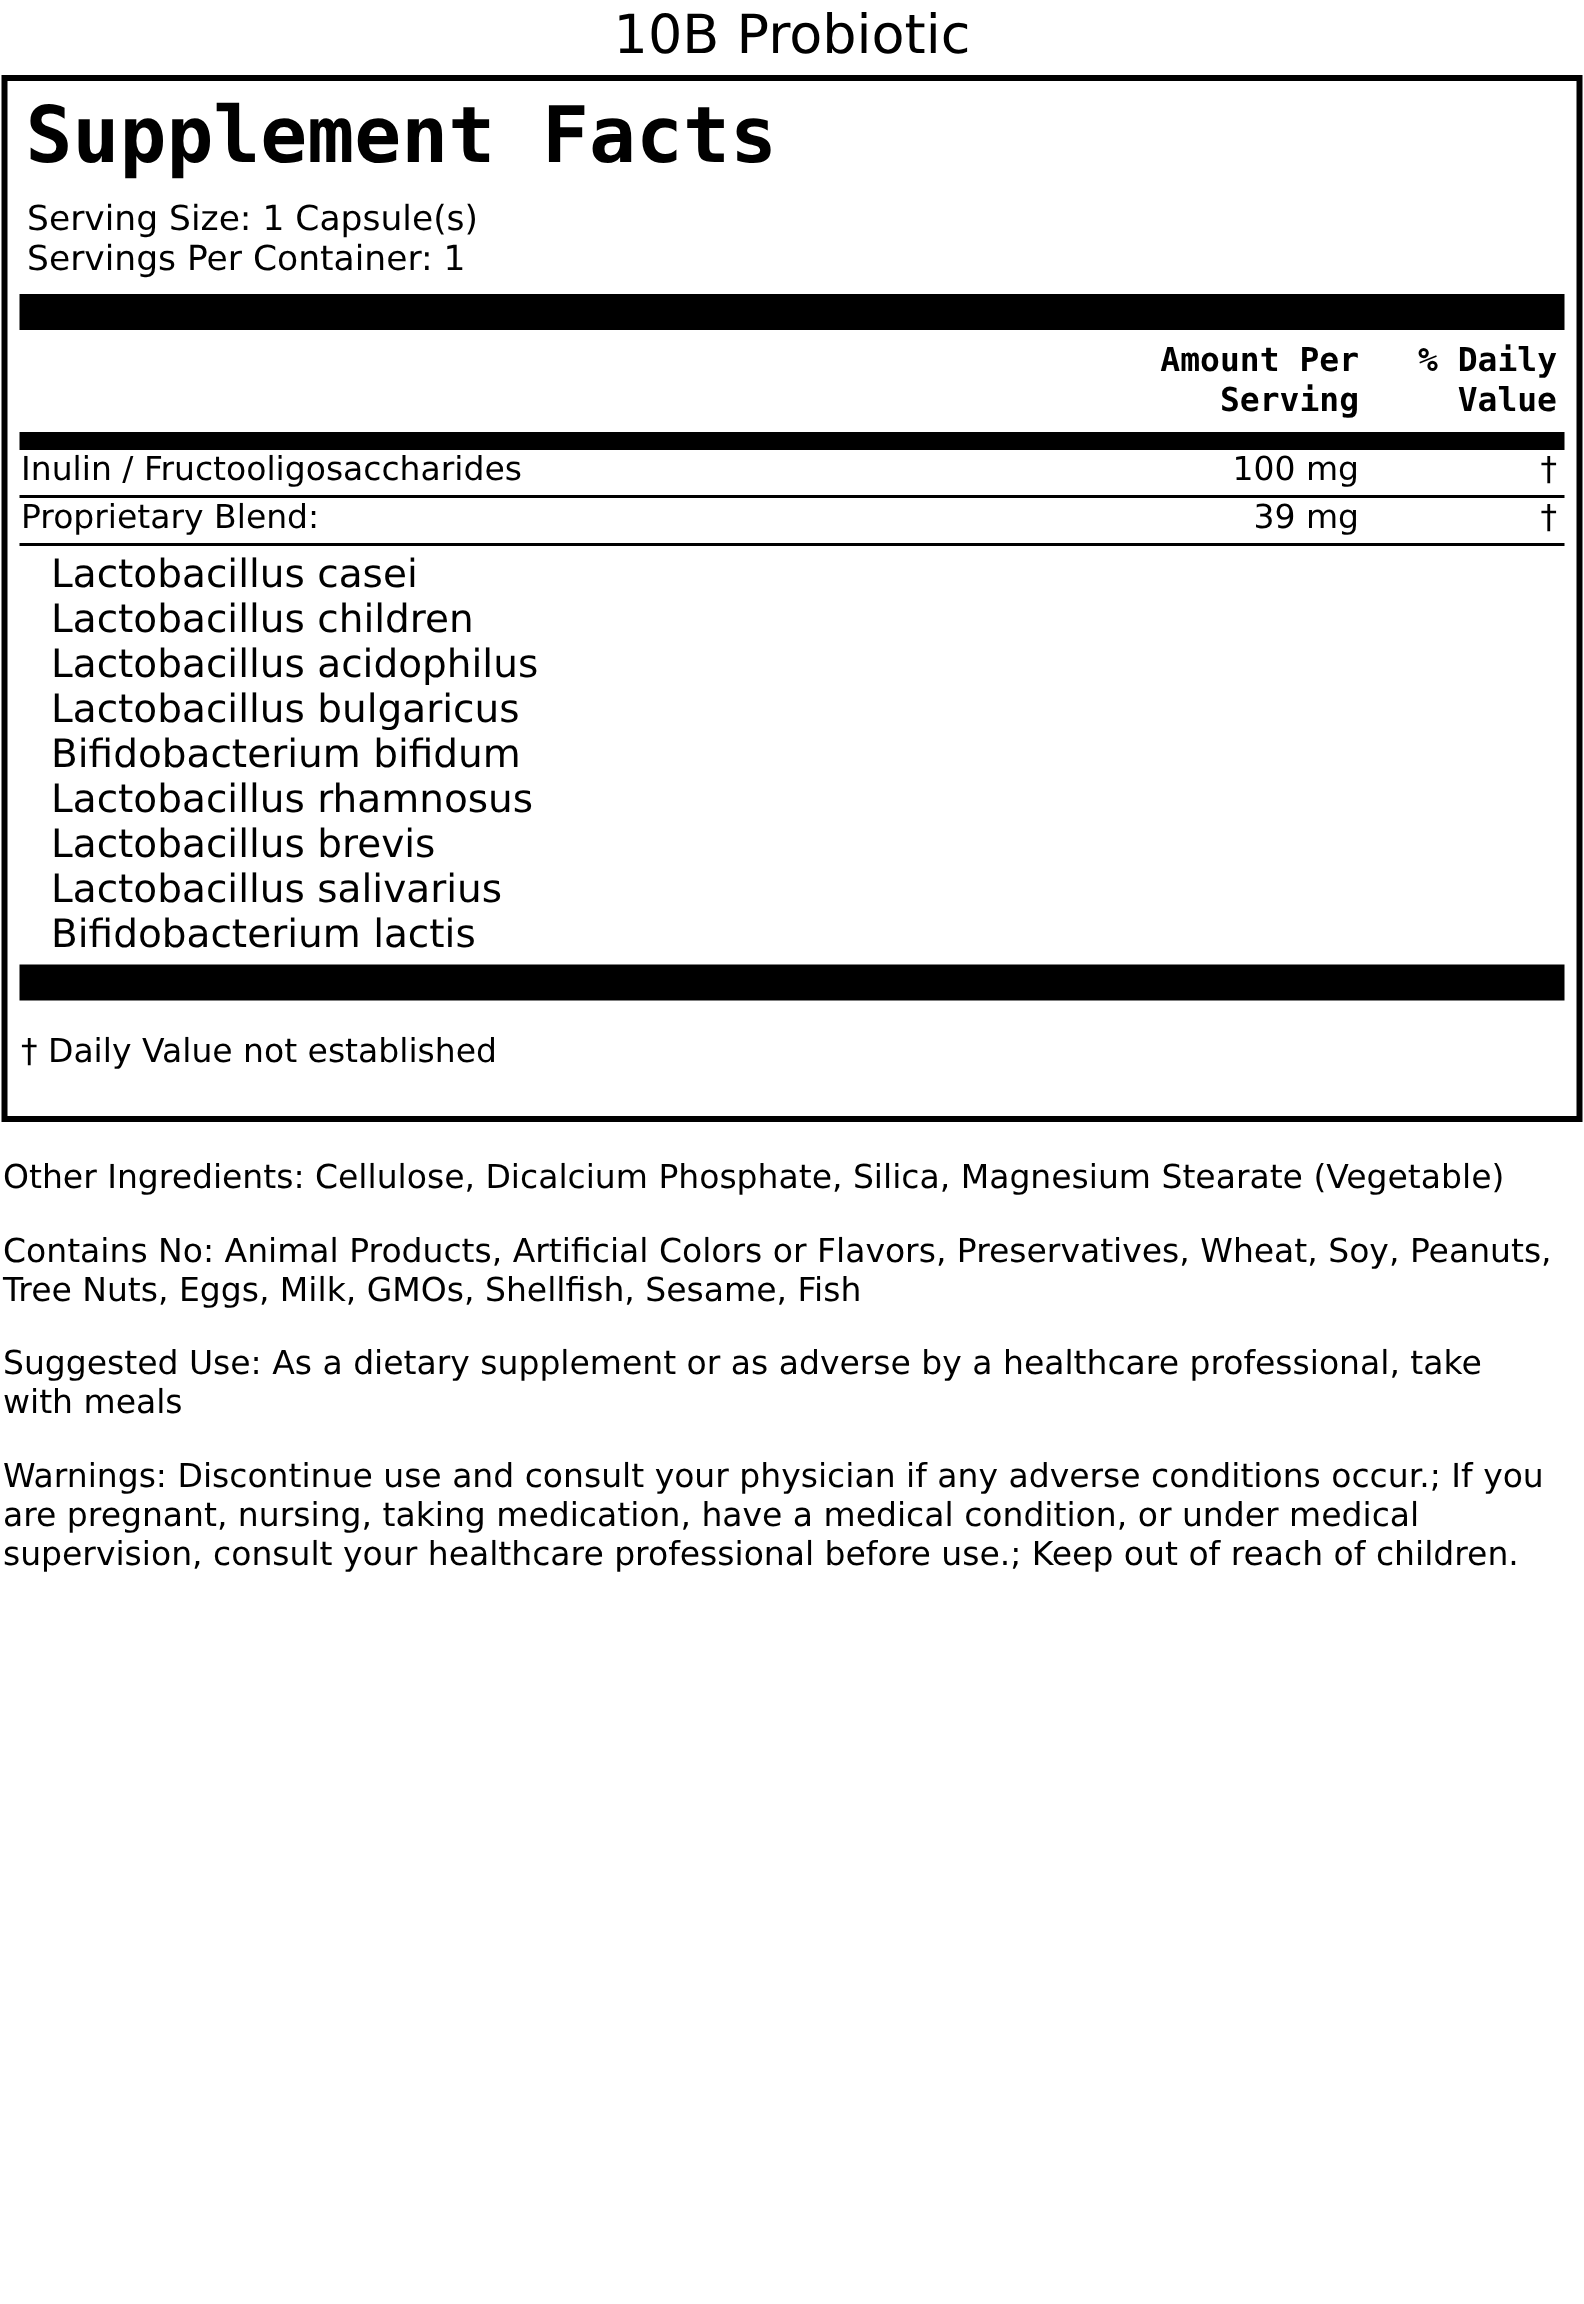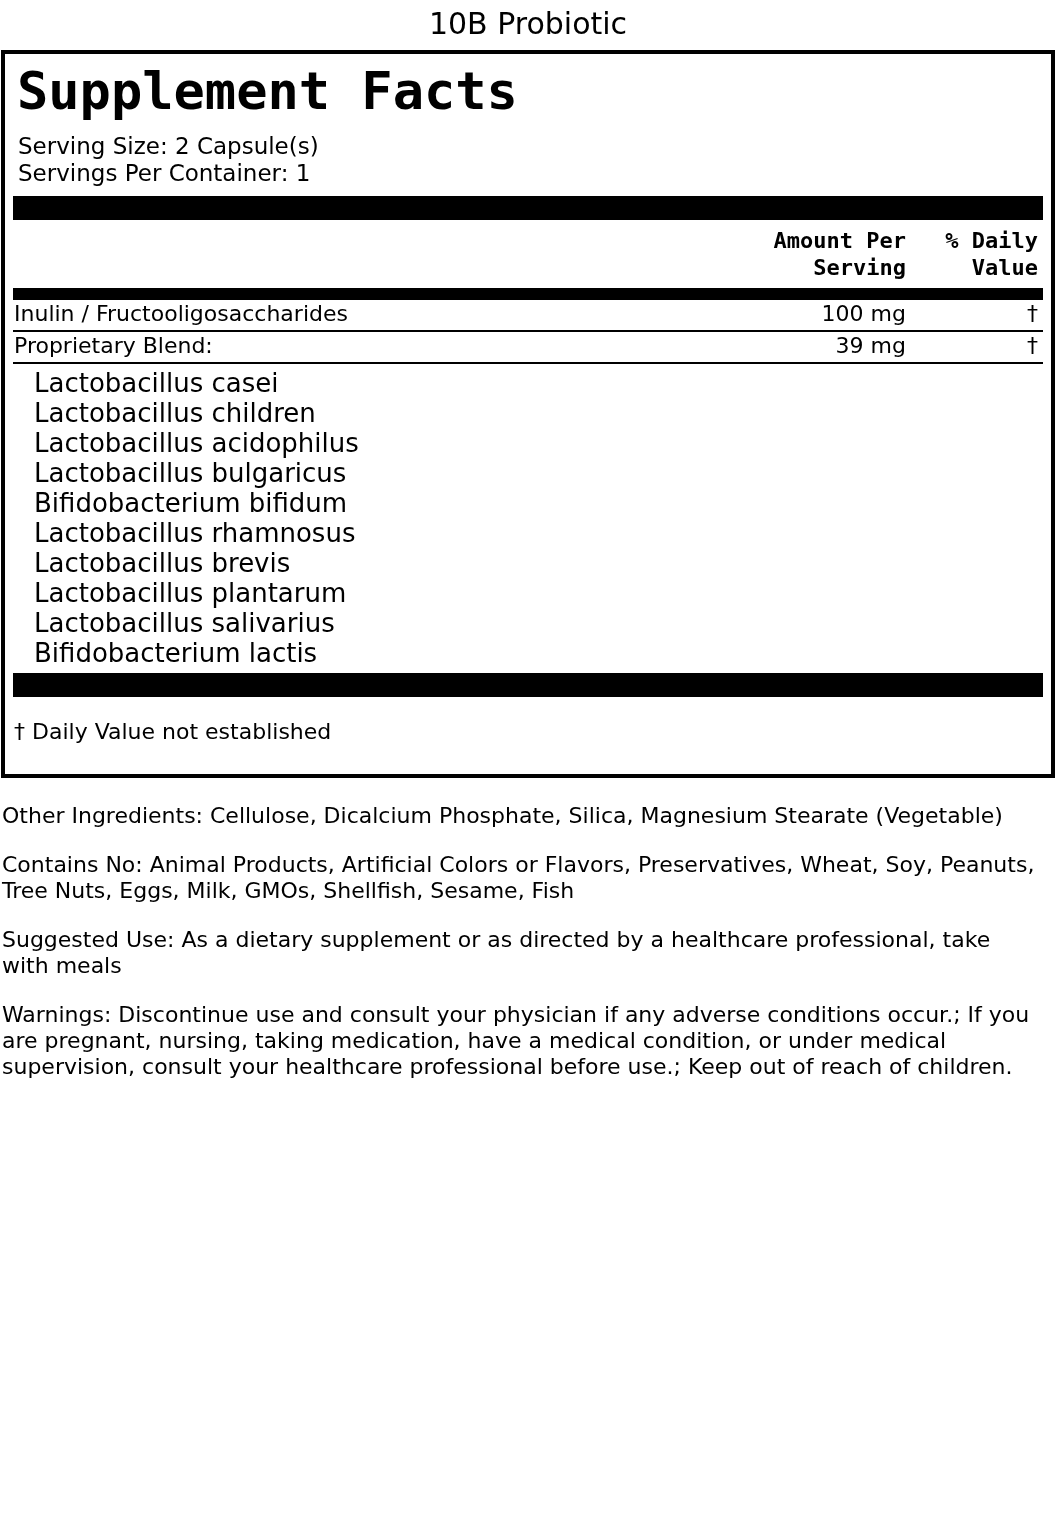--- a/index.html
+++ b/index.html
@@ -11,21 +11,21 @@
     width: 1056px;
     height: 1536px;
     color: #000000;
     font-family: "DejaVu Sans", sans-serif;
     overflow: hidden;
   }
   .page { width: 1056px; }
 
   .title {
     text-align: center;
-    font-size: 30px;
+    font-size: 36px;
     line-height: 36px;
     padding: 6px 0 8px;
   }
 
   .facts-box {
     margin: 0 1px;
     border: 4px solid #000000;
     padding: 4px 8px 0 8px;
     box-sizing: border-box;
   }
@@ -96,21 +96,21 @@
 <body>
 
 <div class="page">
 
   <div class="title">10B Probiotic</div>
 
   <div class="facts-box">
 
     <div class="facts-heading">Supplement Facts</div>
 
-    <div class="serving serving-first">Serving Size: 2 Capsule(s)</div>
+    <div class="serving serving-first">Serving Size: 1 Capsule(s)</div>
     <div class="serving">Servings Per Container: 1</div>
 
     <div class="bar bar-top"></div>
 
     <div class="frow header-row">
       <div class="c-name"></div>
       <div class="c-amt mono">Amount Per
 Serving</div>
       <div class="c-dv mono">% Daily
 Value</div>
@@ -131,33 +131,32 @@
     </div>
 
     <div class="blend-list">
       <div class="blend-item">Lactobacillus casei</div>
       <div class="blend-item">Lactobacillus children</div>
       <div class="blend-item">Lactobacillus acidophilus</div>
       <div class="blend-item">Lactobacillus bulgaricus</div>
       <div class="blend-item">Bifidobacterium bifidum</div>
       <div class="blend-item">Lactobacillus rhamnosus</div>
       <div class="blend-item">Lactobacillus brevis</div>
-      <div class="blend-item">Lactobacillus plantarum</div>
       <div class="blend-item">Lactobacillus salivarius</div>
       <div class="blend-item">Bifidobacterium lactis</div>
     </div>
 
     <div class="bar bar-bottom"></div>
 
     <div class="footnote">† Daily Value not established</div>
 
   </div>
 
   <div class="para para-first">Other Ingredients: Cellulose, Dicalcium Phosphate, Silica, Magnesium Stearate (Vegetable)</div>
   <div class="para">Contains No: Animal Products, Artificial Colors or Flavors, Preservatives, Wheat, Soy, Peanuts,
 Tree Nuts, Eggs, Milk, GMOs, Shellfish, Sesame, Fish</div>
-  <div class="para">Suggested Use: As a dietary supplement or as directed by a healthcare professional, take
+  <div class="para">Suggested Use: As a dietary supplement or as adverse by a healthcare professional, take
 with meals</div>
   <div class="para">Warnings: Discontinue use and consult your physician if any adverse conditions occur.; If you
 are pregnant, nursing, taking medication, have a medical condition, or under medical
 supervision, consult your healthcare professional before use.; Keep out of reach of children.</div>
 
 </div>
 
 </body></html>

